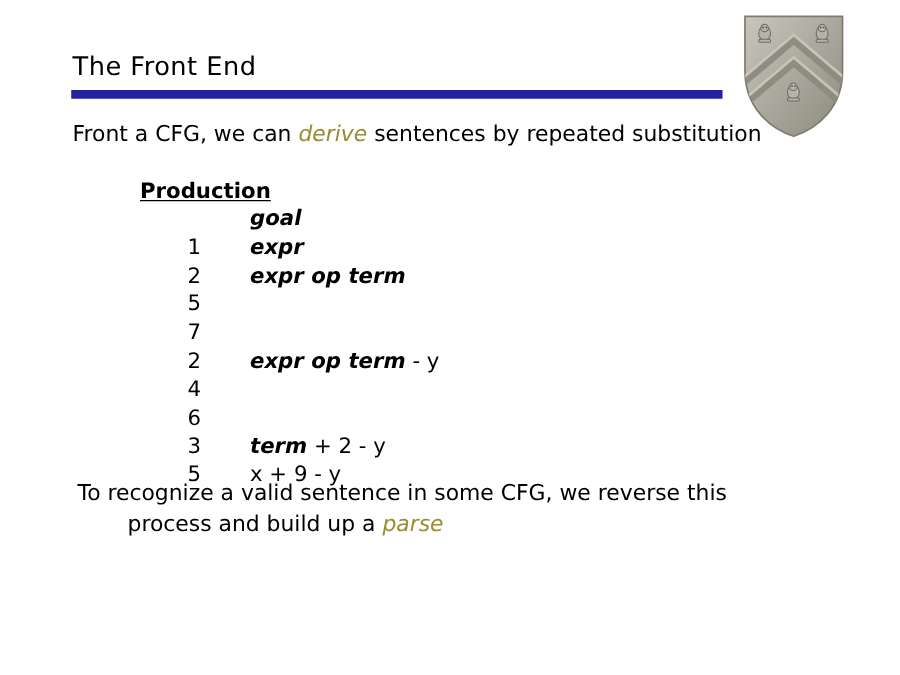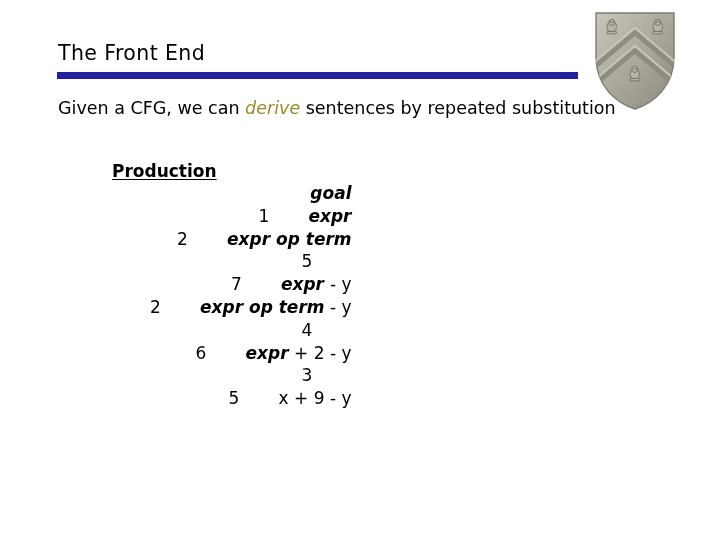--- a/index.html
+++ b/index.html
@@ -78,28 +78,27 @@
   #table-head {
     display: flex;
     font-weight: bold;
     line-height: 21px;
   }
   #table-head .col-prod,
   #table-head .col-res {
     text-decoration: underline;
     text-underline-offset: 2px;
   }
-  #table-head .col-prod { width: 114px; margin-top: 18px; }
+  #table-head .col-prod { width: 114px; }
   #table-head .col-res  { width: 120px; }
 
   .trow {
     display: flex;
     line-height: 22.8px;
     height: 22.8px;
-    justify-content: flex-end;
   }
   .trow .num {
     width: 88px;
     padding-left: 38px;
     box-sizing: border-box;
     font-size: 17px;
   }
   .trow .res {
     font-size: 17px;
     white-space: pre;
@@ -177,21 +176,21 @@
           <circle cx="7.4" cy="2" r="0.7" fill="#4a4840" stroke="none"></circle>
           <rect x="1" y="12" width="10" height="2.6" rx="1"></rect>
         </g>
       </g>
     </svg>
   </div>
 
   <div id="title">The Front End</div>
   <div id="title-rule" style="background: rgb(35, 33, 158);"></div>
 
-  <div id="intro"><span>Given a CFG, we can </span><span class="hl" style="color: rgb(154, 140, 48);">derive</span><span> sentences by repeated substitution</span></div>
+  <div id="intro"><span>Front a CFG, we can </span><span class="hl" style="color: rgb(154, 140, 48);">derive</span><span> sentences by repeated substitution</span></div>
 
   <div id="table">
     <div id="table-head">
       <span class="col-prod">Production</span>
     </div>
     <div id="table-body">
         <div class="trow">
           <span class="num"></span>
           <span class="res"><span class="nt">goal</span></span>
         </div>
@@ -201,37 +200,40 @@
         </div>
         <div class="trow">
           <span class="num">2</span>
           <span class="res"><span class="nt">expr op term</span></span>
         </div>
         <div class="trow">
           <span class="num">5</span>
         </div>
         <div class="trow">
           <span class="num">7</span>
-          <span class="res"><span class="nt">expr </span><span class="tm">- y</span></span>
         </div>
         <div class="trow">
           <span class="num">2</span>
           <span class="res"><span class="nt">expr op term</span><span class="tm"> - y</span></span>
         </div>
         <div class="trow">
           <span class="num">4</span>
         </div>
         <div class="trow">
           <span class="num">6</span>
-          <span class="res"><span class="nt">expr</span><span class="tm"> + 2 - y</span></span>
         </div>
         <div class="trow">
           <span class="num">3</span>
+          <span class="res"><span class="nt">term</span><span class="tm"> + 2 - y</span></span>
         </div>
         <div class="trow">
           <span class="num">5</span>
           <span class="res"><span class="tm">x + 9 - y</span></span>
         </div>
       </div>
   </div>
 
+  <div id="closing">
+    <span class="l1">To recognize a valid sentence in some CFG, we reverse this</span>
+    <span class="l2"><span>process and build up a </span><span class="hl" style="color: rgb(154, 140, 48);">parse</span></span>
+  </div>
 
 </div>
 
 </body></html>

